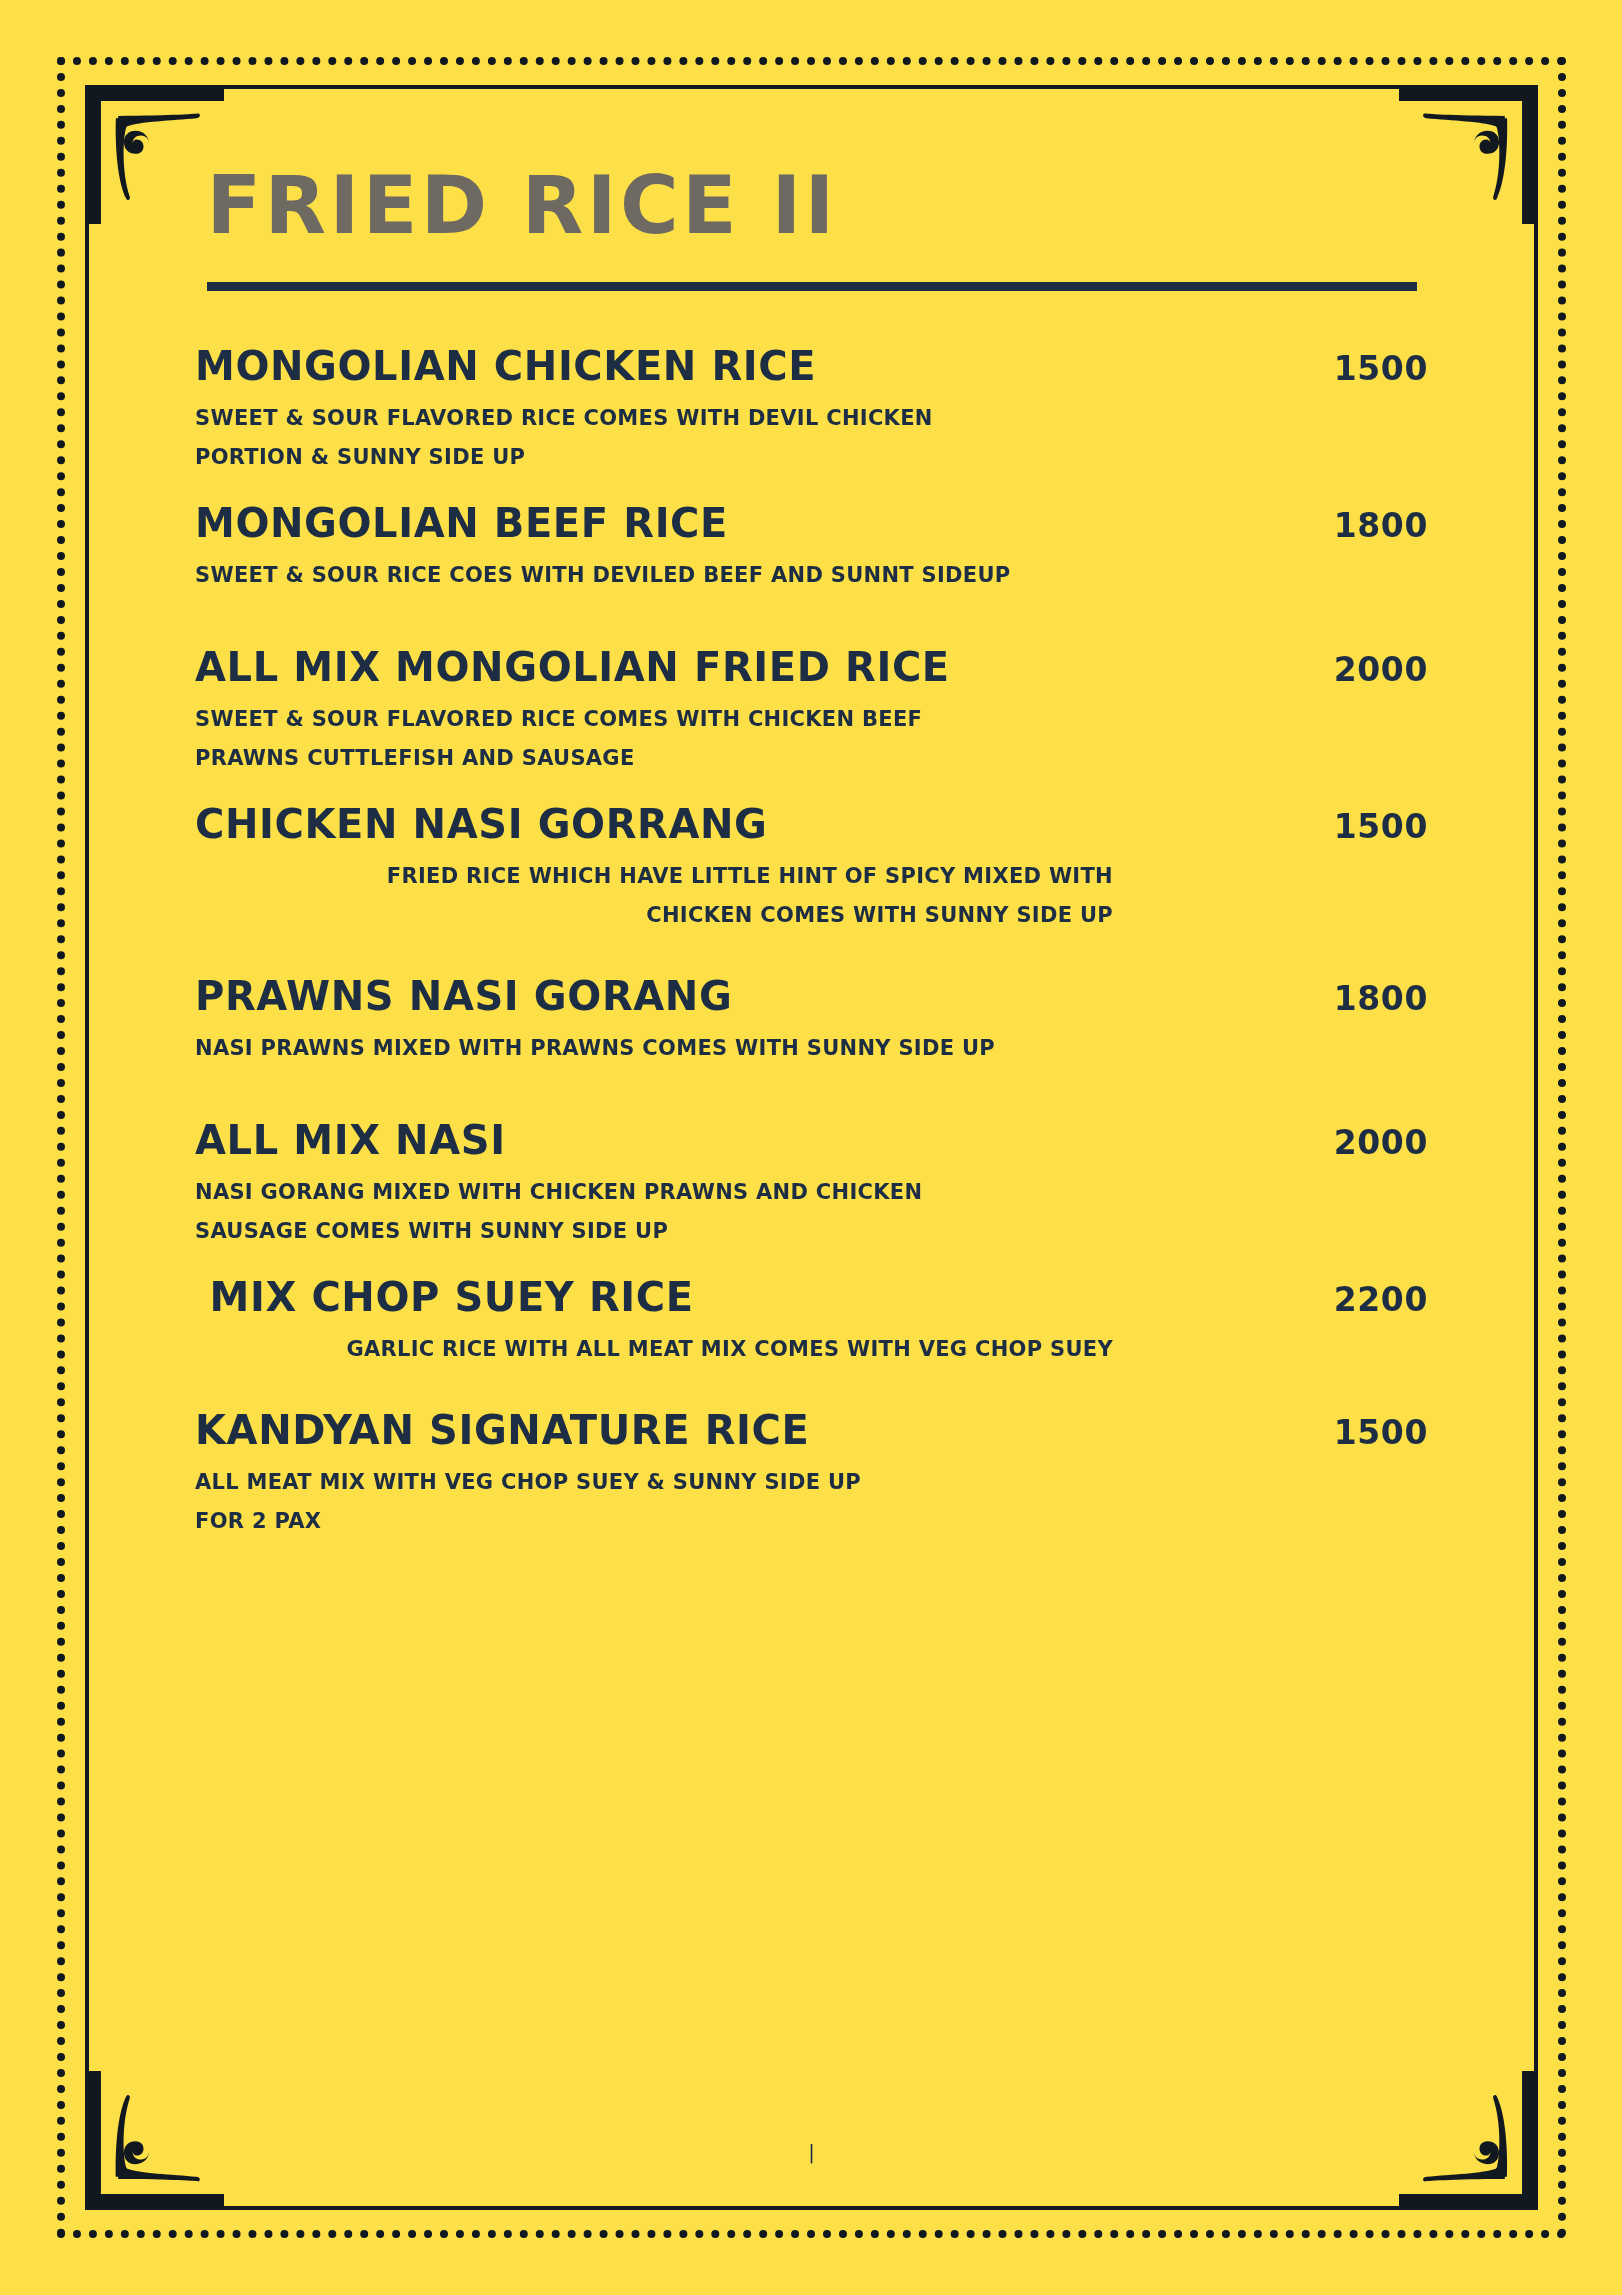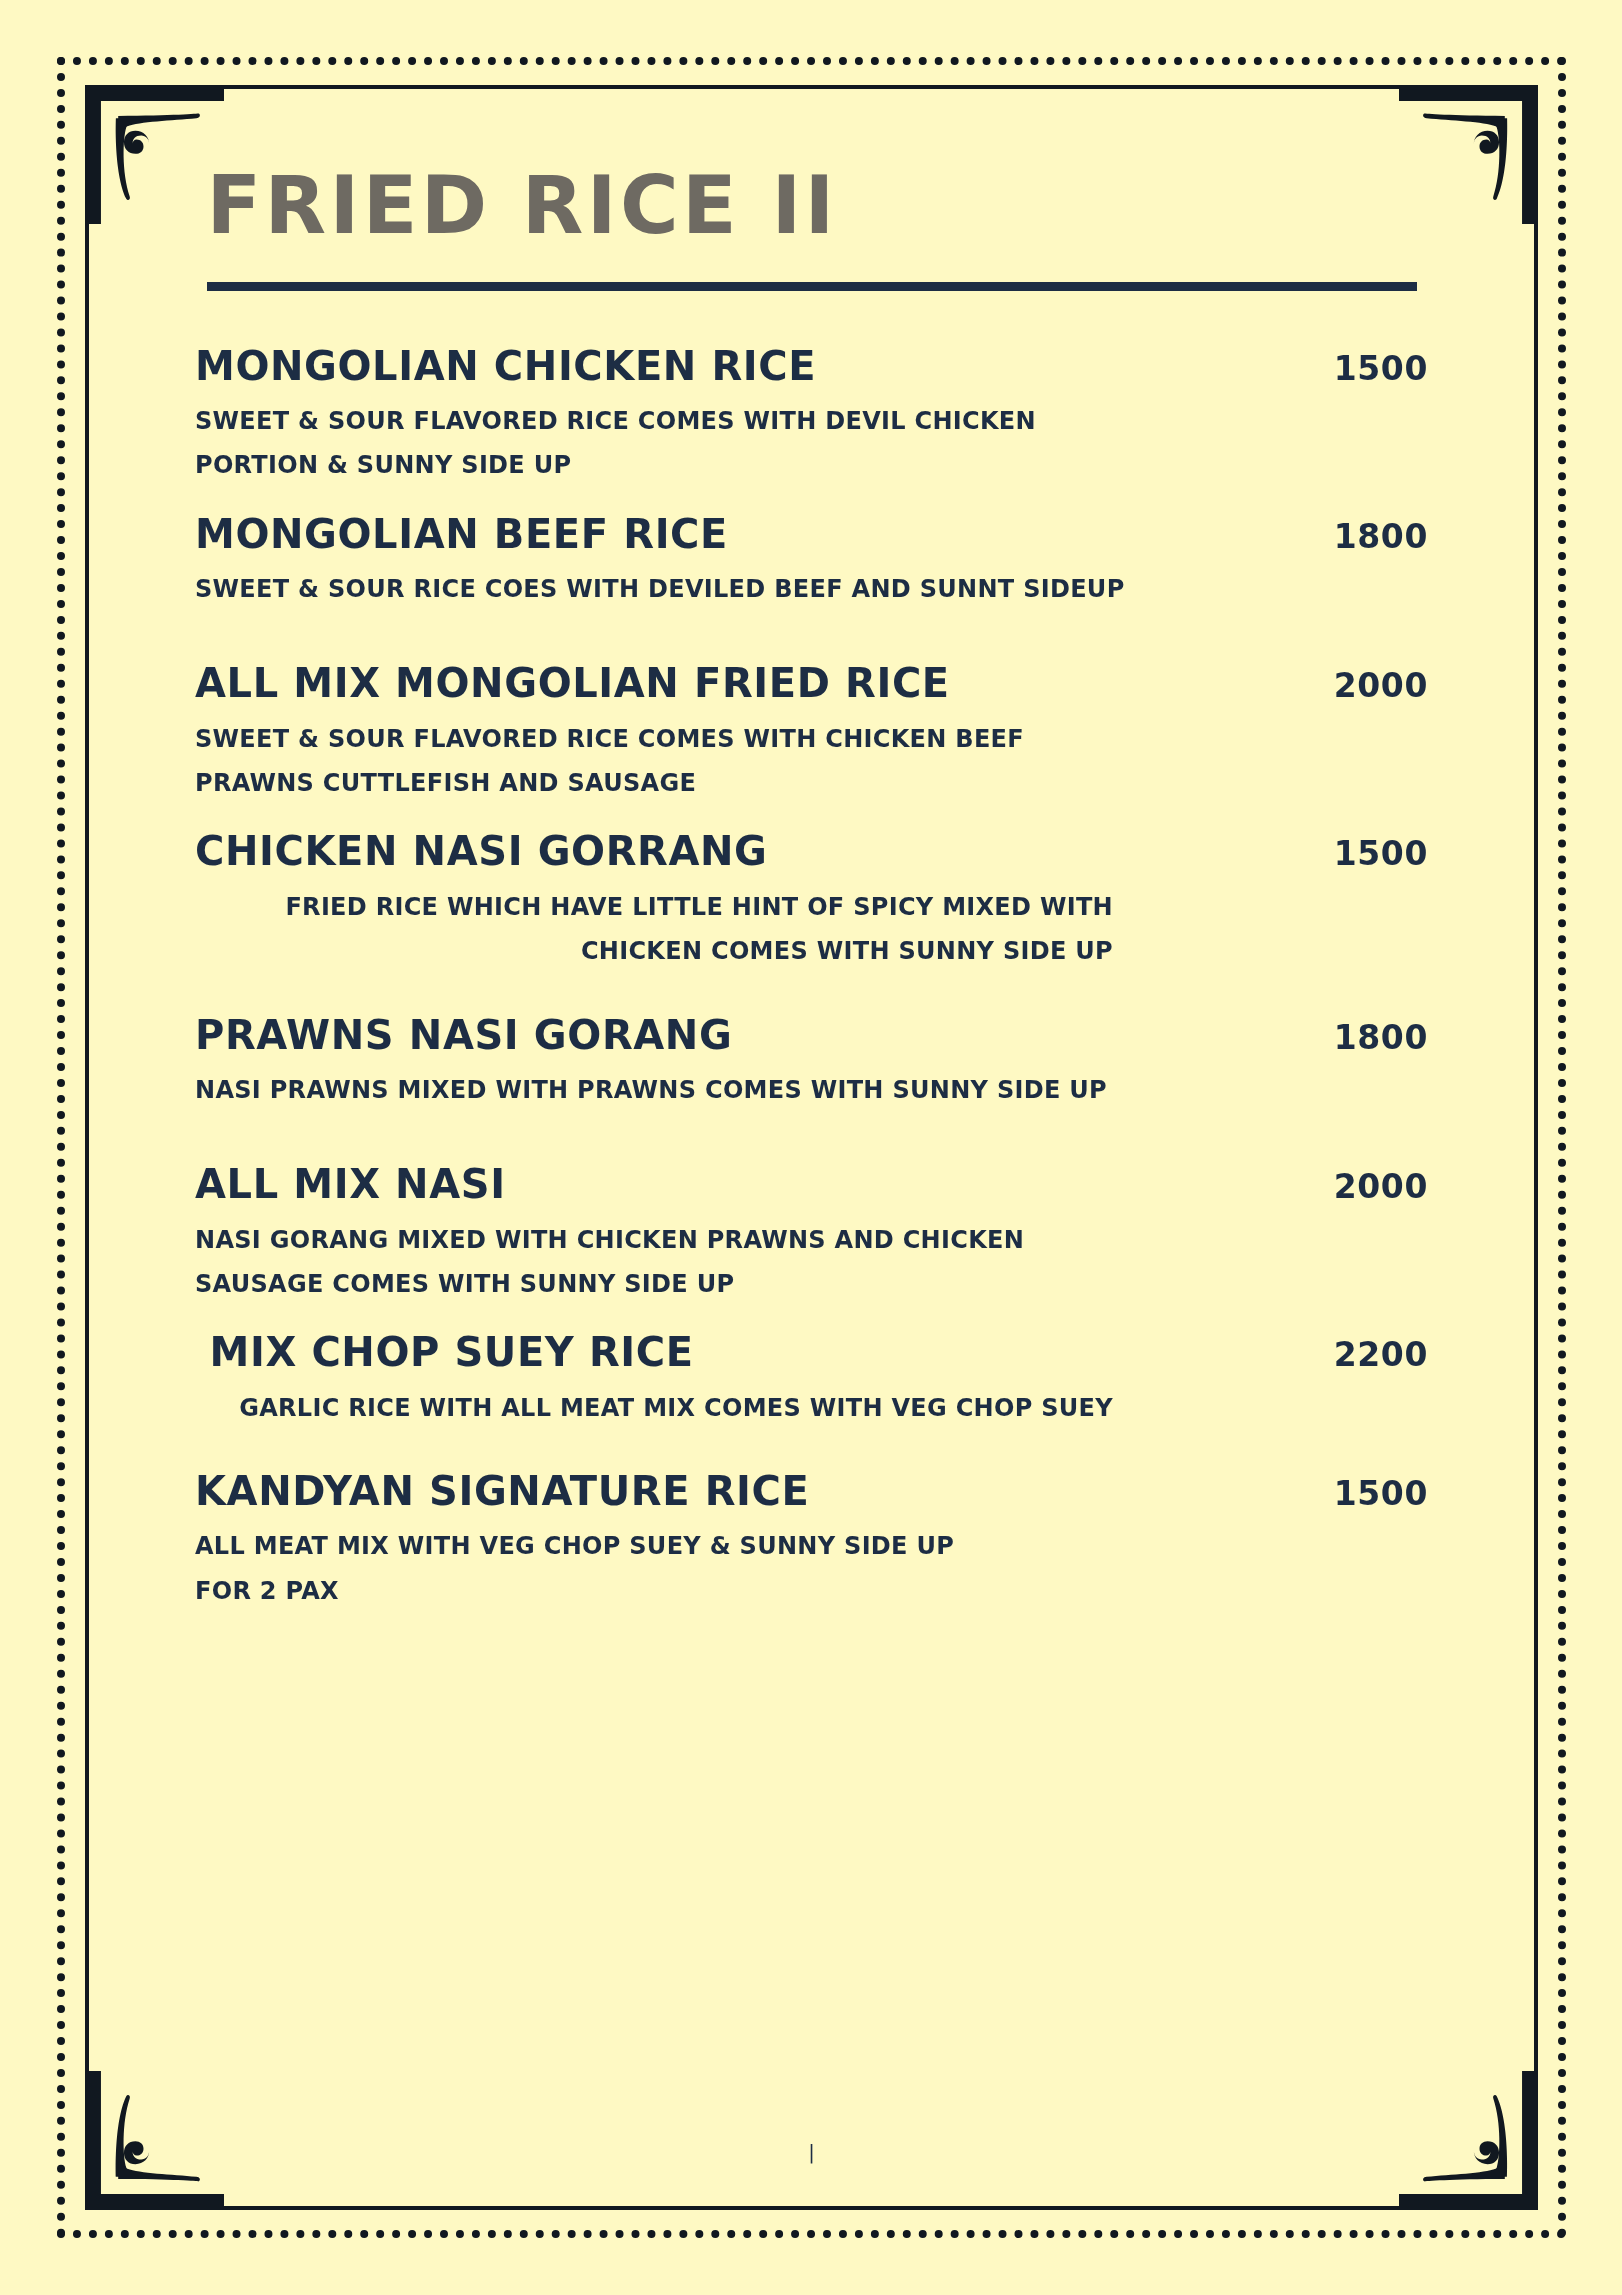--- a/index.html
+++ b/index.html
@@ -7,21 +7,21 @@
     padding: 0;
     background: #ffffff;
   }
   body {
     font-family: "DejaVu Sans", sans-serif;
   }
   .page {
     position: relative;
     width: 1623px;
     height: 2295px;
-    background: #fef9c3;
+    background: #fde047;
     box-sizing: border-box;
     overflow: hidden;
   }
 
   
   .frame-outer {
     position: absolute;
     left: 57px;
     top: 57px;
     right: 57px;
@@ -95,21 +95,21 @@
   }
   .item-price {
     font-size: 33px;
     font-weight: 700;
     color: #1d2d44;
     letter-spacing: 0.6px;
     margin-left: 39px;
     flex: 0 0 auto;
   }
   .item-desc {
-    font-size: 24px;
+    font-size: 21px;
     font-weight: 700;
     color: #1d2d44;
     letter-spacing: 0.3px;
     line-height: 1.85;
     margin-top: 10.3px;
     max-width: 918px;
   }
   .item-desc div { white-space: pre; }
 
   .gap-lg { margin-bottom: 49px; }

